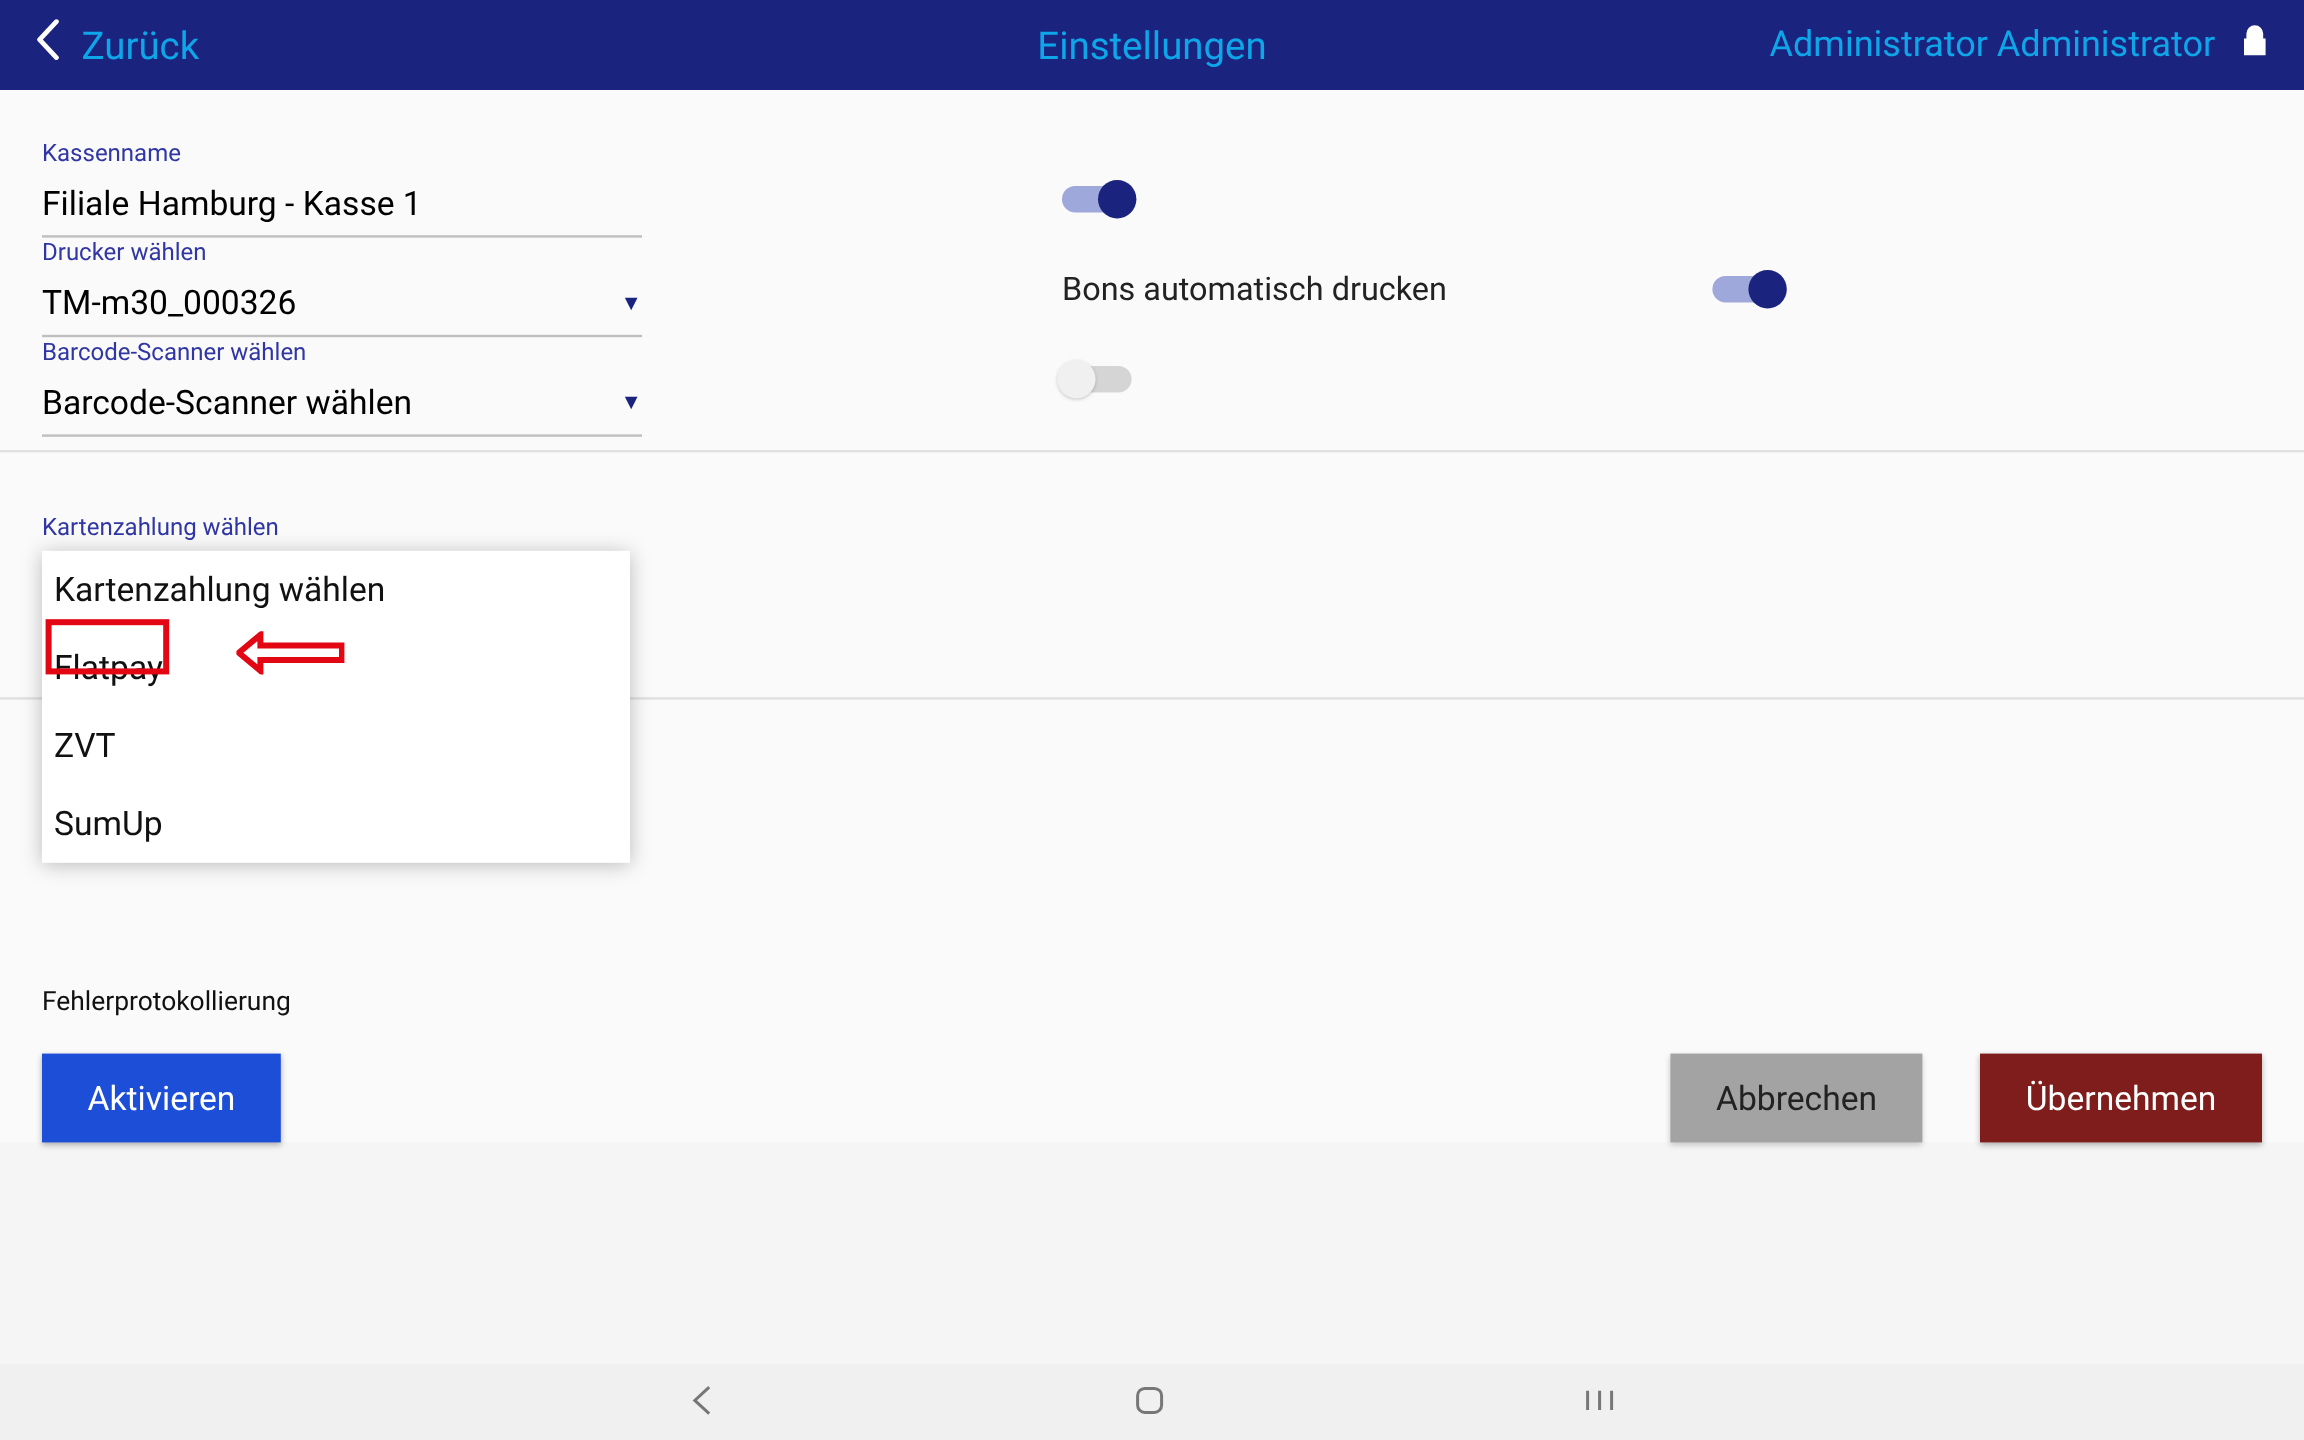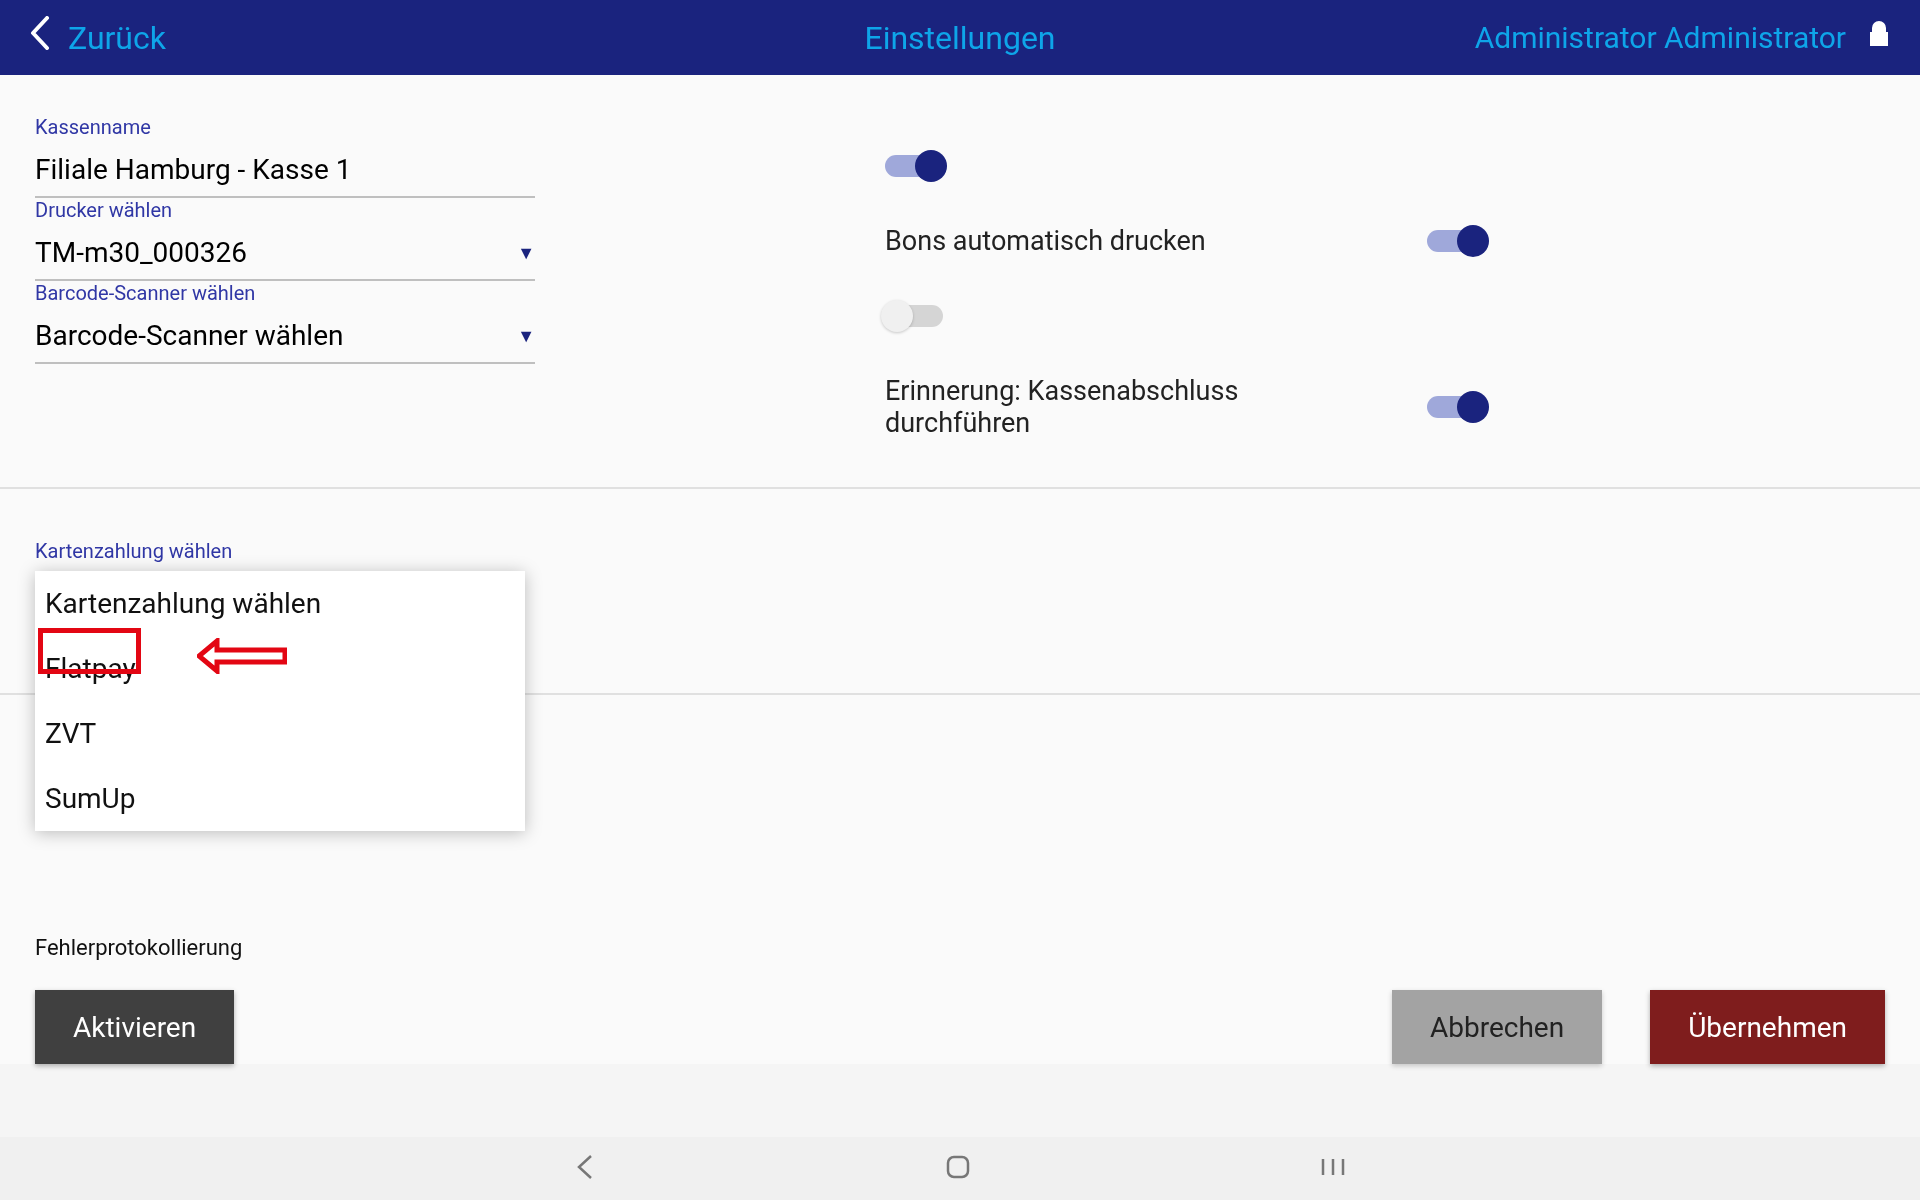--- a/index.html
+++ b/index.html
@@ -186,21 +186,21 @@
       height: 74px;
       padding: 0 38px;
       font-size: 28px;
       display: inline-flex;
       align-items: center;
       justify-content: center;
       cursor: pointer;
       border: none;
     }
     .btn-primary {
-      background: #404040;
+      background: #1d4ed8;
       color: white;
       box-shadow: 0 2px 5px rgba(0,0,0,0.3);
     }
     .btn-secondary {
       background: #a3a3a3;
       color: #222;
       box-shadow: 0 2px 5px rgba(0,0,0,0.2);
     }
     .button-row .right-buttons {
       margin-left: auto;
@@ -274,24 +274,20 @@
     <div class="col-right">
       <div class="toggle-row">
         <div class="toggle on"></div>
       </div>
       <div class="toggle-row">
         <div class="toggle-label">Bons automatisch drucken</div>
         <div class="toggle on"></div>
       </div>
       <div class="toggle-row">
         <div class="toggle off"></div>
-      </div>
-      <div class="toggle-row">
-        <div class="toggle-label">Erinnerung: Kassenabschluss durchführen</div>
-        <div class="toggle on"></div>
       </div>
     </div>
   </div>
 
   <hr class="divider">
 
   <div class="section-kz">
     <div class="field-label">Kartenzahlung wählen</div>
     <div class="dropdown-popup">
       <div class="dd-item">Kartenzahlung wählen</div>

